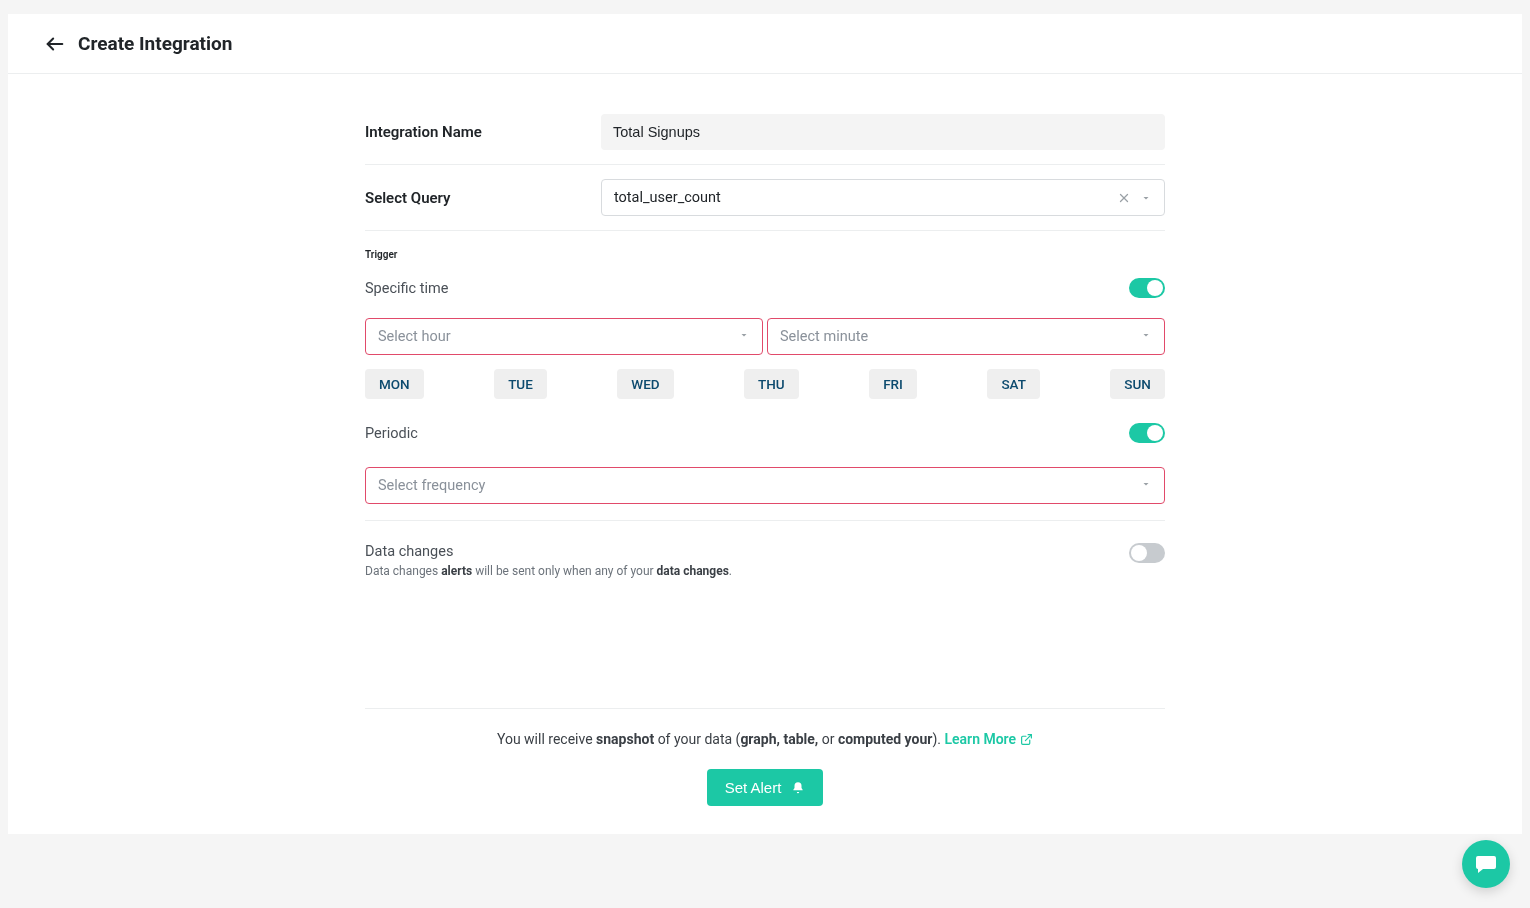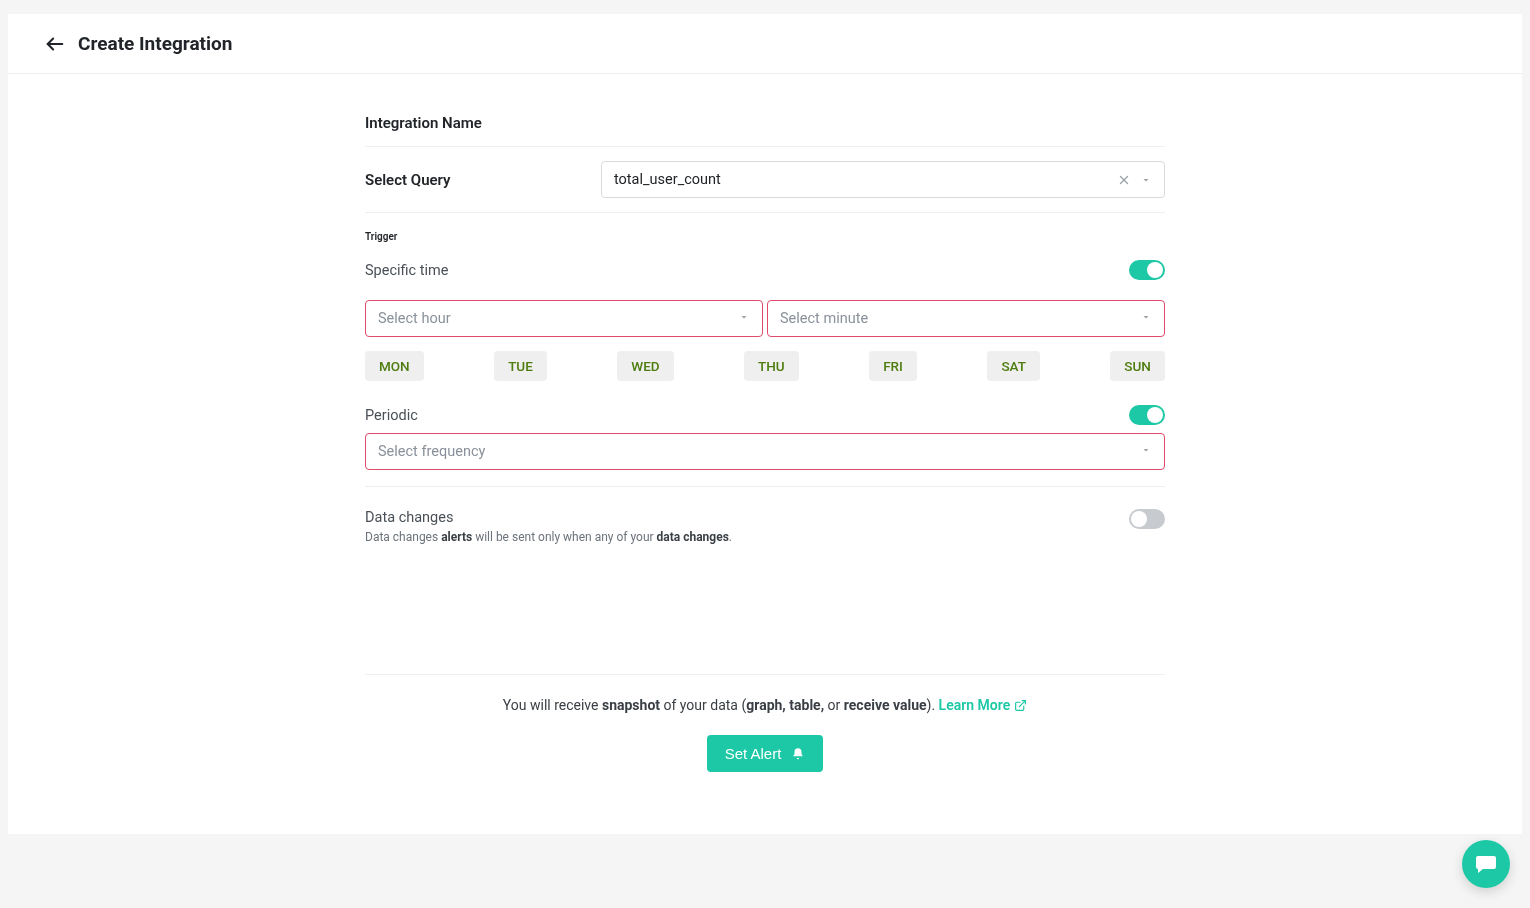--- a/index.html
+++ b/index.html
@@ -111,29 +111,29 @@
     .switch.off .knob { left: 2px; }
     .two-col {
       display: flex; gap: 4px; margin: 14px 0 14px 0;
     }
     .two-col > * { flex: 1; }
     .day-row {
       display: flex; justify-content: space-between; margin: 6px 0 18px 0;
     }
     .day-chip {
       background: #efefef;
-      color: #4d7c0f;
+      color: #0c4a6e;
       font-size: 13.5px;
       padding: 7px 14px;
       border-radius: 4px;
       cursor: pointer;
       font-weight: 500;
     }
     .periodic-block { margin-top: 4px; padding-bottom: 16px; border-bottom: 1px solid #eceeef;}
-    .freq-select { margin-top: 2px; }
+    .freq-select { margin-top: 18px; }
     .datachanges-block { padding: 22px 0 130px 0; border-bottom: 1px solid #eceeef;}
     .dc-head {
       display:flex; justify-content: space-between; align-items:flex-start;
     }
     .dc-title { font-size: 14.5px; color: #4a5057; margin-bottom: 4px;}
     .dc-sub { font-size: 12px; color: #6c737b; }
     .dc-sub b { font-weight: 700; color:#3a3f45; }
     .bottom-note {
       text-align: center;
       font-size: 14px;
@@ -171,20 +171,23 @@
           <polyline points="10 18 4 12 10 6"></polyline>
         </svg>
     </div>
     <div class="page-title">Create Integration</div>
   </div>
 
   <div class="form-area">
 
     <div class="form-row">
       <div class="form-label-col">Integration Name</div>
+      <div class="form-ctrl-col">
+        <input class="text-input" value="Total Signups" style="">
+      </div>
     </div>
 
     <div class="form-row">
       <div class="form-label-col">Select Query</div>
       <div class="form-ctrl-col">
         <div class="select-input">
           <span>total_user_count</span>
           <span class="select-icons">
             <span class="xicon">
               <svg width="12" height="12" viewBox="0 0 24 24" fill="none" stroke="#9aa0a6" stroke-width="2.5" stroke-linecap="round">
@@ -265,21 +268,21 @@
             <span>Data changes </span><b>alerts</b><span> will be sent only when any of your </span><b>data changes</b><span>.</span>
           </div>
         </div>
         <div class="switch off">
             <div class="knob"></div>
           </div>
       </div>
     </div>
 
     <div class="bottom-note">
-      <span>You will receive </span><b>snapshot</b><span> of your data (</span><b>graph, table,</b><span> or </span><b>receive value</b><span>). </span>
+      <span>You will receive </span><b>snapshot</b><span> of your data (</span><b>graph, table,</b><span> or </span><b>computed your</b><span>). </span>
       <a href="#">
         <span>Learn More</span>
         <svg width="13" height="13" viewBox="0 0 24 24" fill="none" stroke="#1cc8a5" stroke-width="2.2" stroke-linecap="round" stroke-linejoin="round">
             <path d="M18 13v6a2 2 0 0 1-2 2H5a2 2 0 0 1-2-2V8a2 2 0 0 1 2-2h6"></path>
             <polyline points="15 3 21 3 21 9"></polyline>
             <line x1="10" y1="14" x2="21" y2="3"></line>
           </svg>
       </a>
     </div>
 

